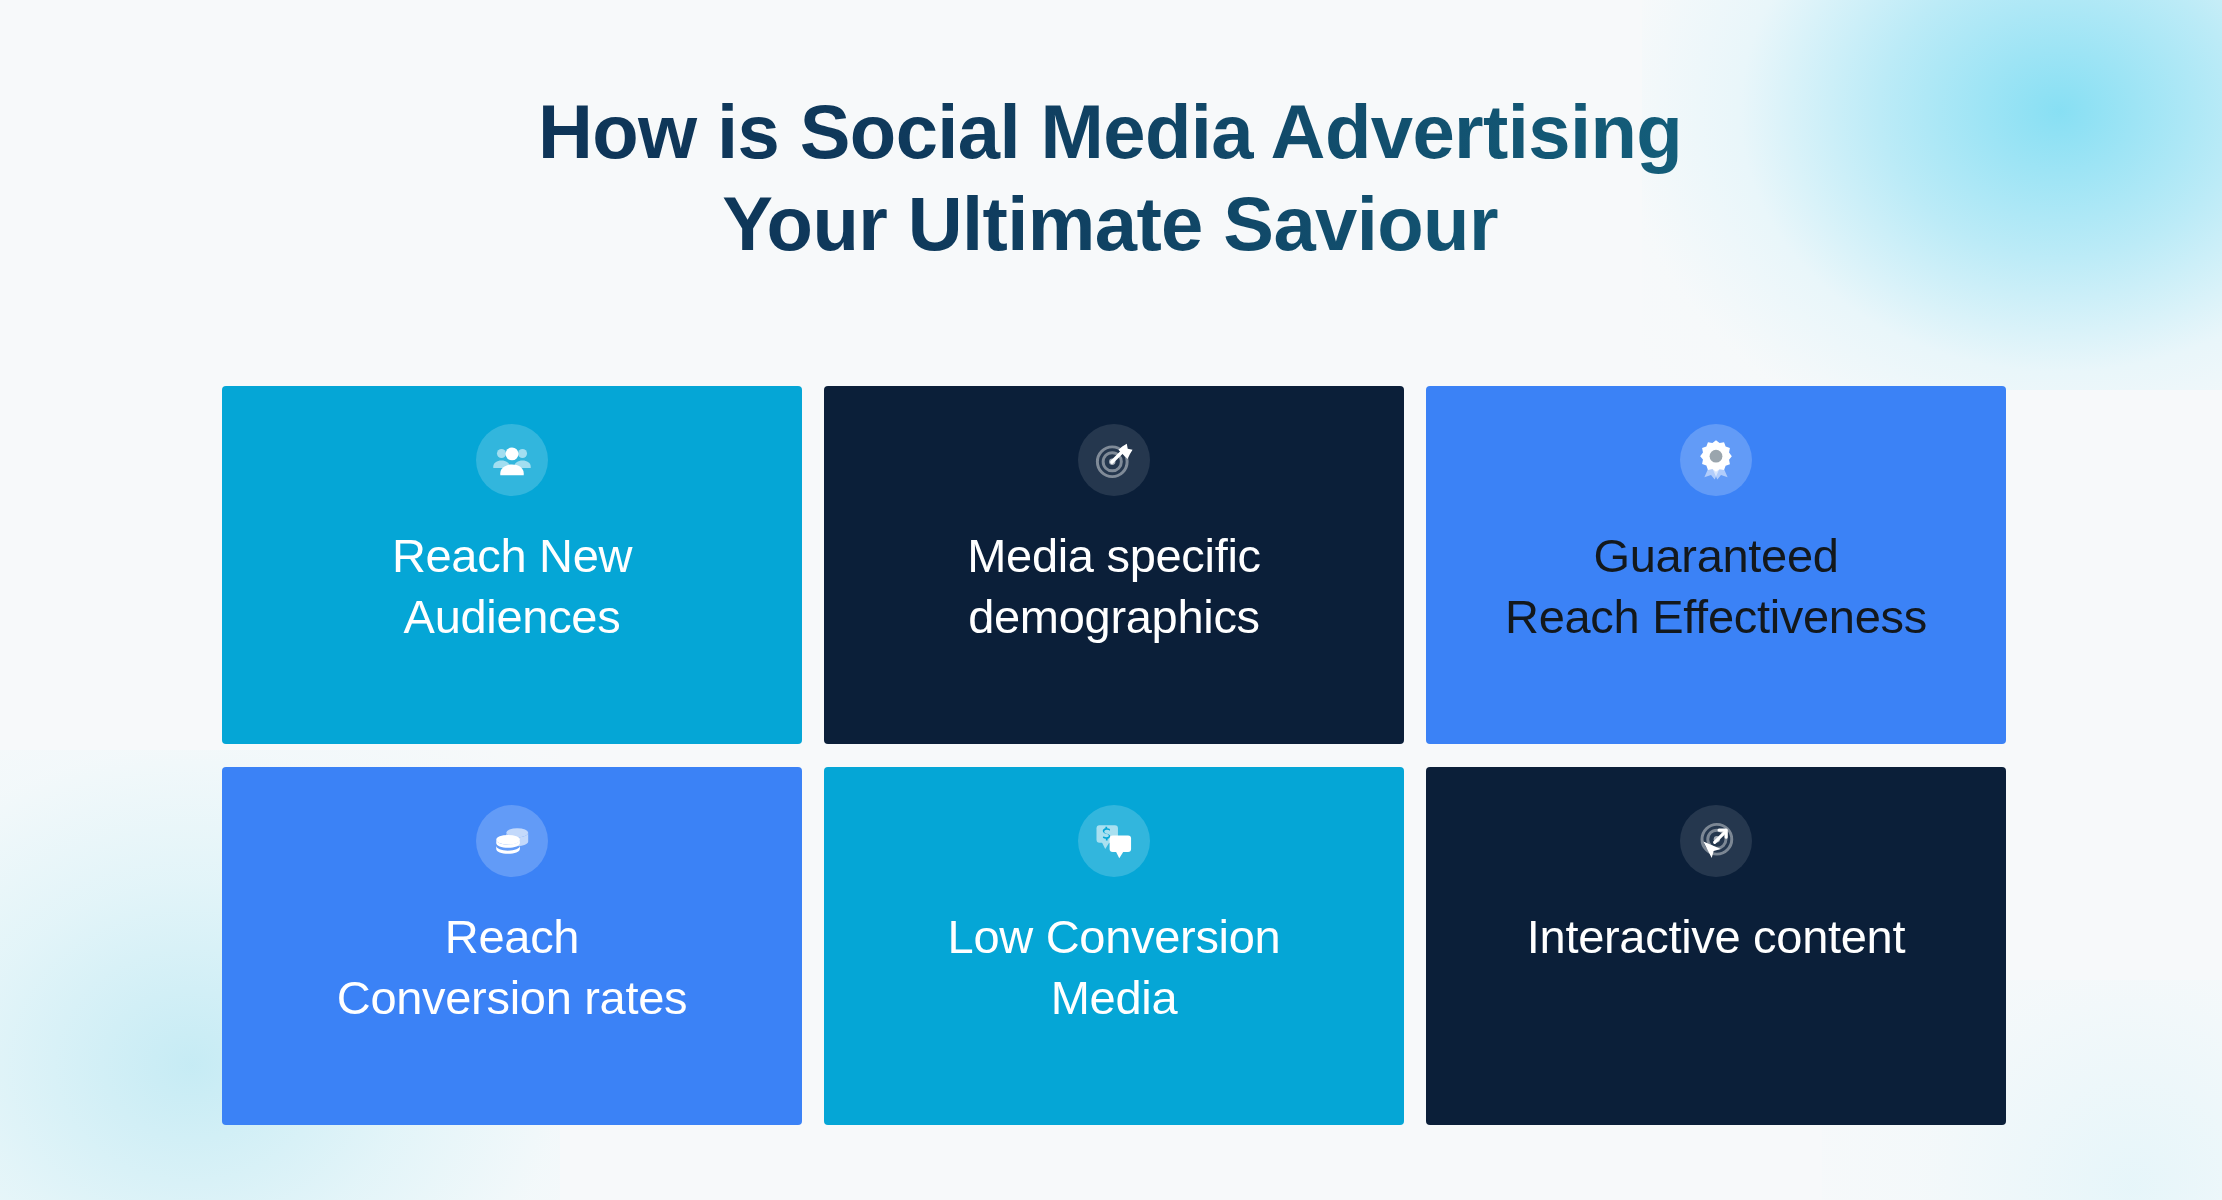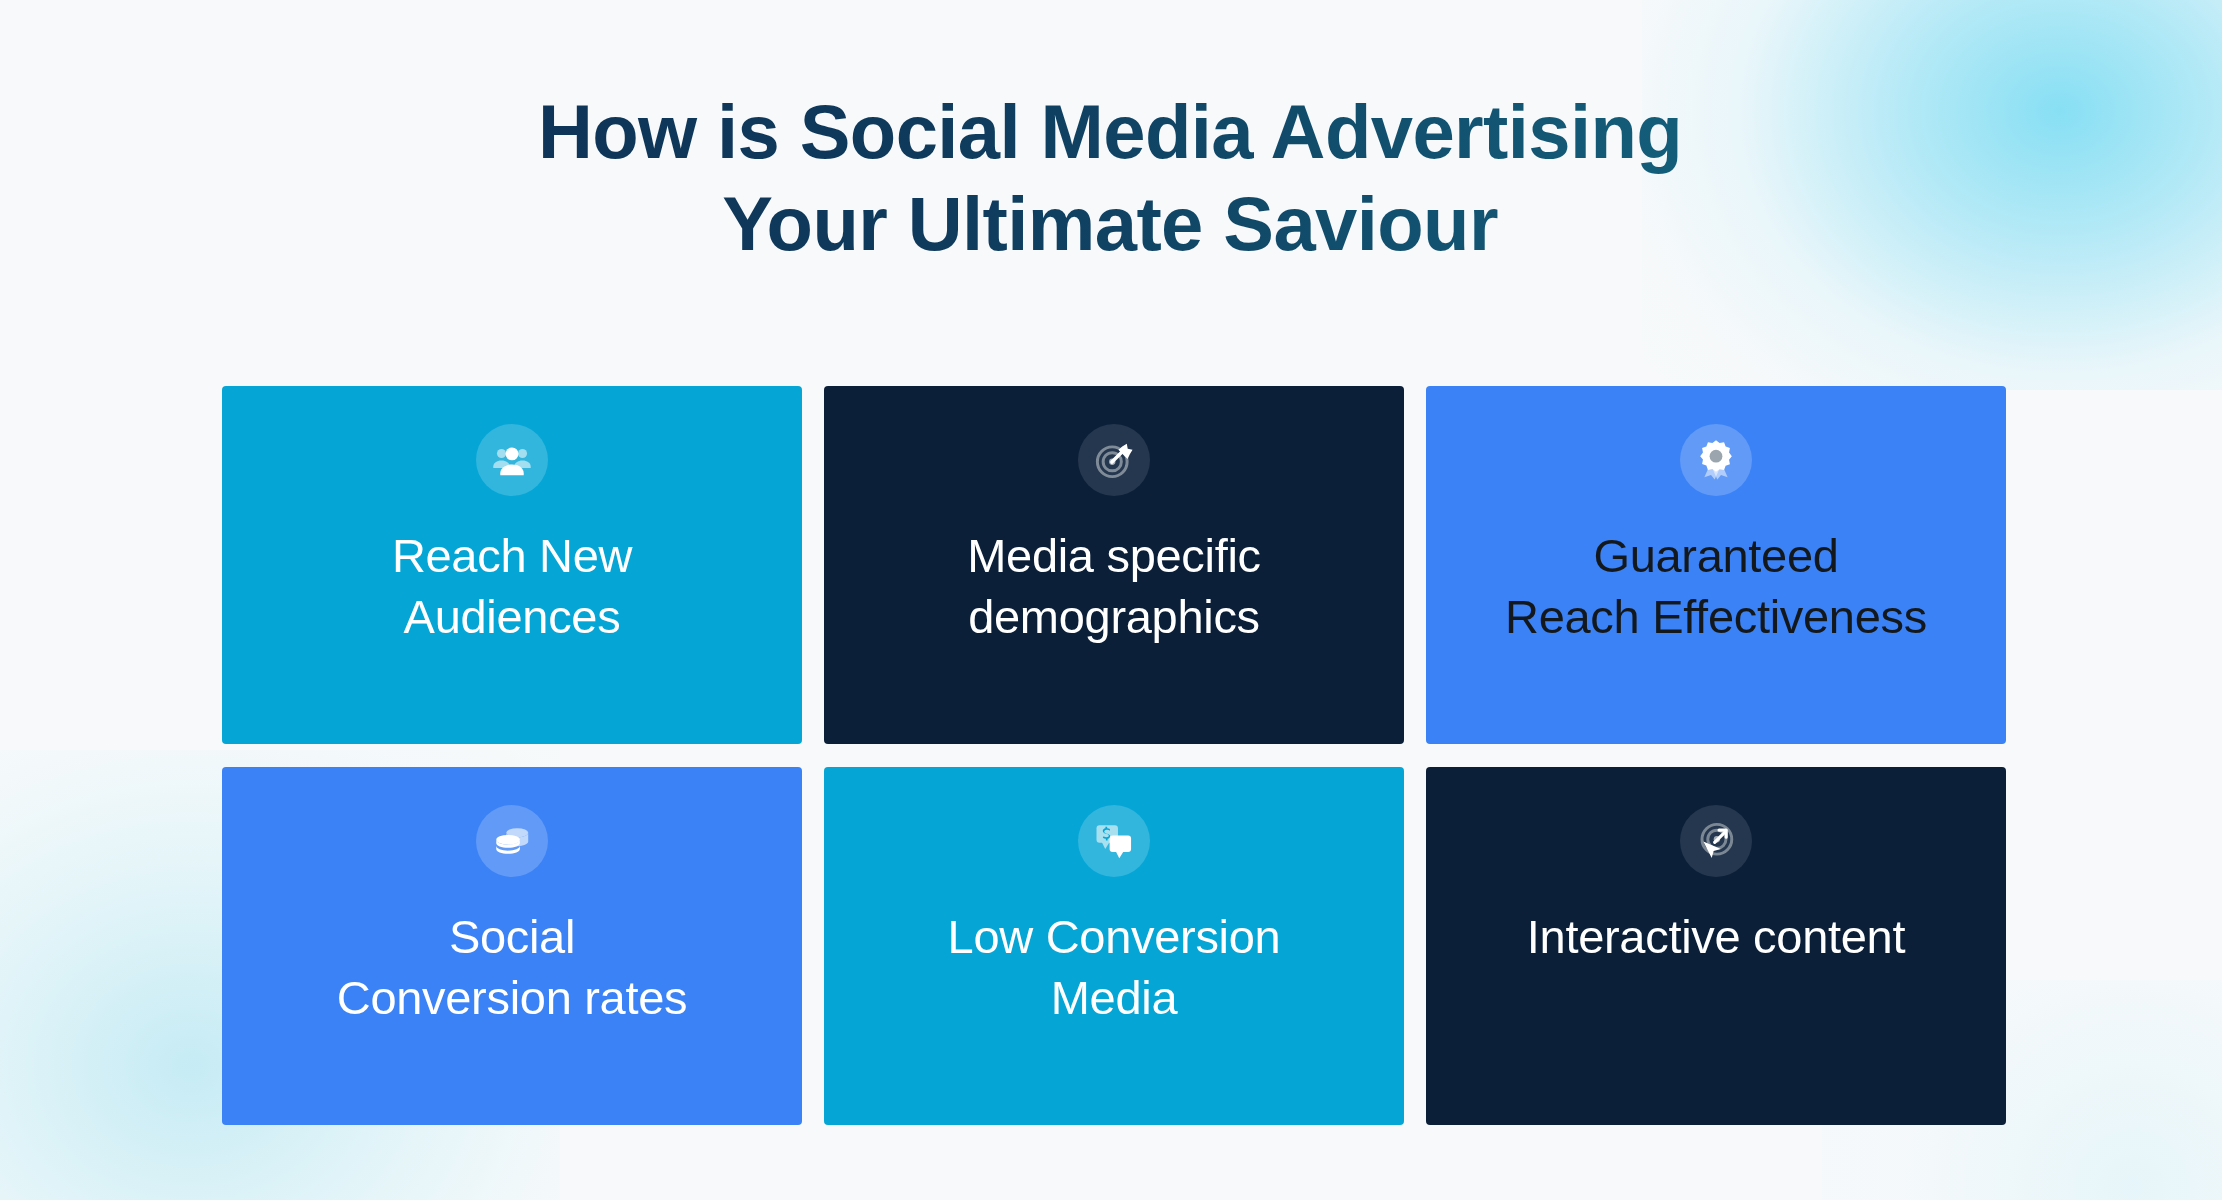--- a/index.html
+++ b/index.html
@@ -221,21 +221,21 @@
             <path d="M17.5 14.5v10.2c0 2.9 5.6 5.2 12.5 5.2s12.5-2.3 12.5-5.2V14.5c0 2.9-5.6 5.2-12.5 5.2s-12.5-2.3-12.5-5.2z"></path>
           </g>
           <g fill="#ffffff">
             <ellipse cx="19.5" cy="22.6" rx="13.5" ry="5.6"></ellipse>
             <path d="M6 22.6v3.6c0 3.1 6 5.6 13.5 5.6S33 29.3 33 26.2v-3.6c0 3.1-6 5.6-13.5 5.6S6 25.7 6 22.6z"></path>
             <path d="M6 29.4V33c0 3.1 6 5.6 13.5 5.6S33 36.1 33 33v-3.6c0 3.1-6 5.6-13.5 5.6S6 32.5 6 29.4z"></path>
           </g>
         </svg>
       </div>
       <div class="card-text text-white">
-        <span class="tl">Social</span>
+        <span class="tl">Reach</span>
         <span class="tl">Conversion rates</span>
       </div>
     </div>
 
     <div class="card theme-cyan">
       <div class="icon-badge">
         <svg width="42" height="42" viewBox="0 0 48 48" aria-hidden="true">
           <g opacity="0.58" fill="#ffffff">
             <rect x="4" y="6" width="24.5" height="20" rx="3.4"></rect>
             <path d="M10 25h9l-5 8z"></path>

